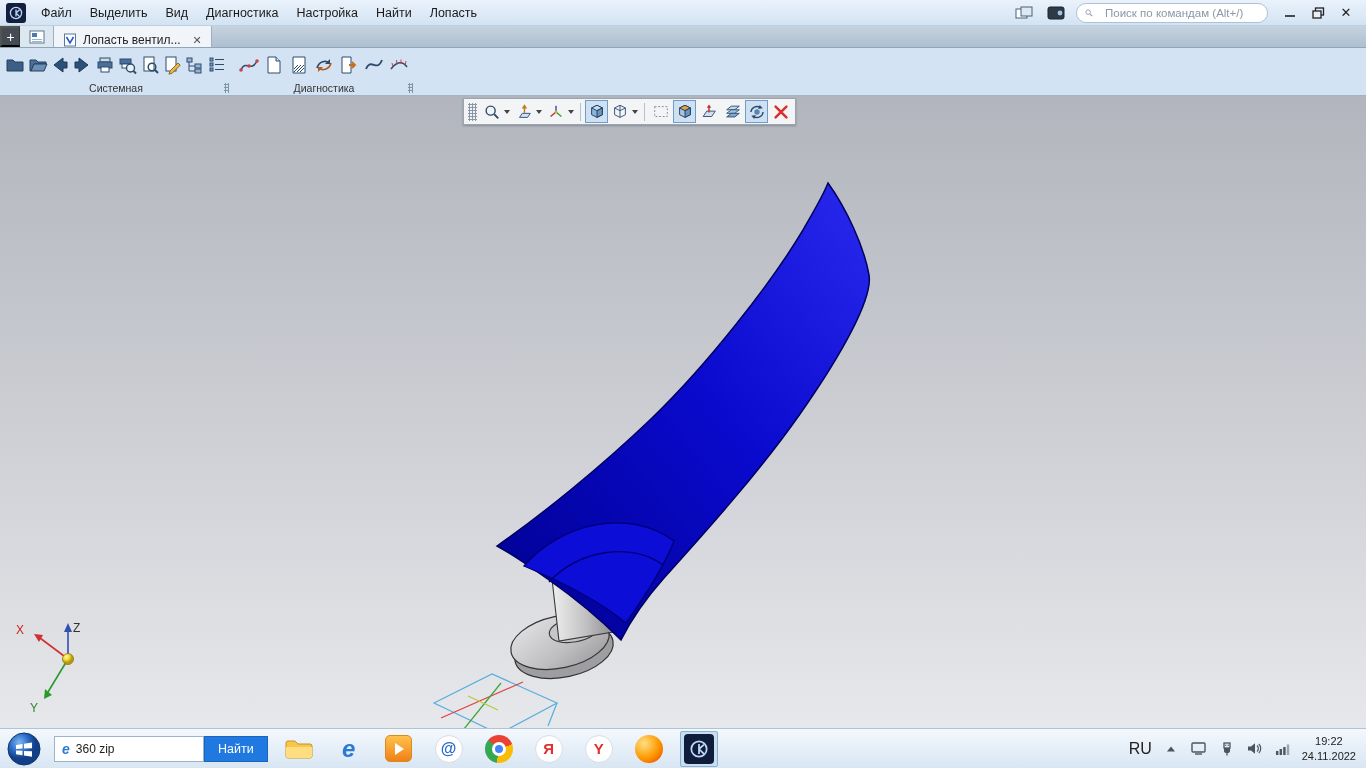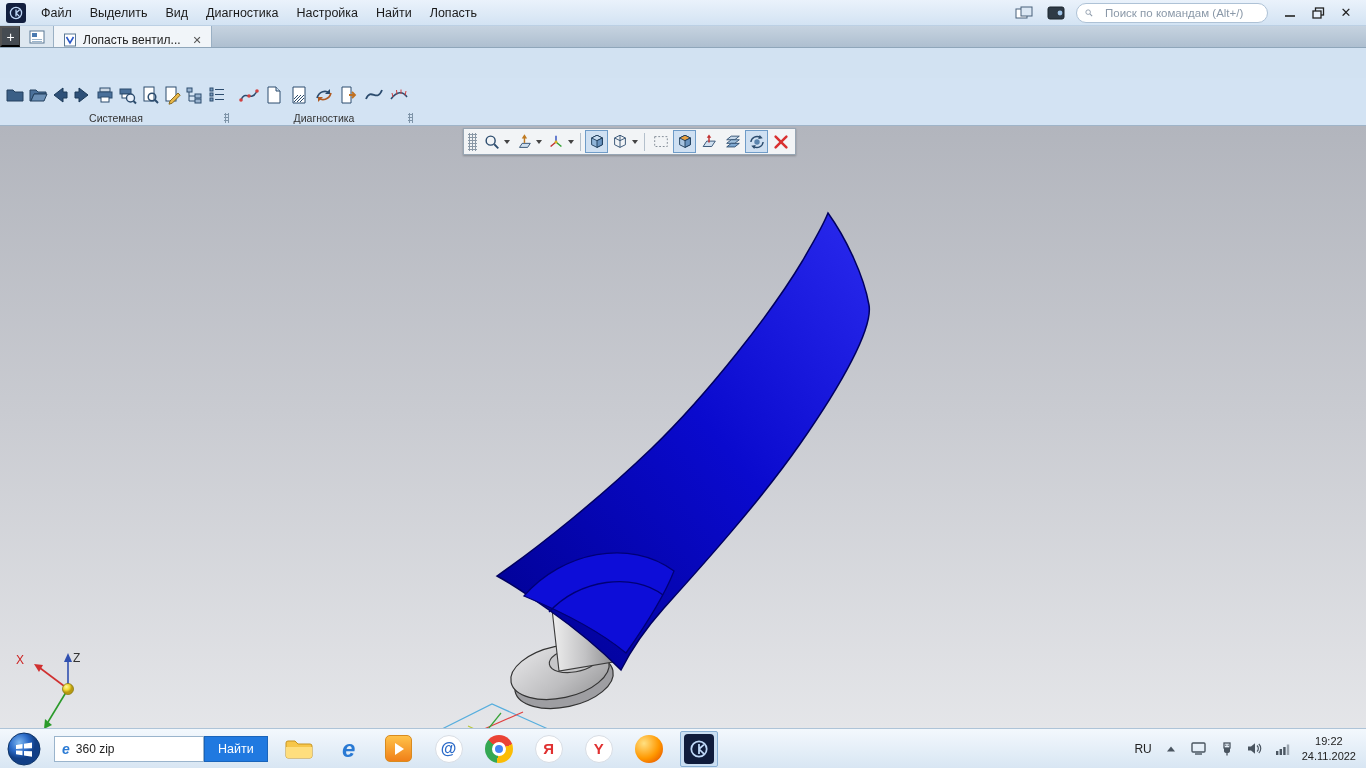--- a/index.html
+++ b/index.html
@@ -20,21 +20,21 @@
   .win-btn { width:28px; height:22px; display:flex; align-items:center; justify-content:center; font-size:13px; color:#222; }
 
   
   .tabbar { height:22px; background:linear-gradient(#c6d3e0,#aebfd0); display:flex; align-items:stretch; border-bottom:1px solid #8fa6ba; }
   .newtab { width:20px; background:#454b52; color:#fff; font-size:14px; display:flex; align-items:center; justify-content:center; border-right:1px solid #333; }
   .tab-home { width:34px; background:#dde7f0; border-right:1px solid #9ab0c4; display:flex; align-items:center; justify-content:center; }
   .tab-active { background:#f1f5f9; display:flex; align-items:flex-end; gap:6px; padding:0 9px; font-size:12px; color:#222; border-right:1px solid #9ab0c4; }
   .tab-close { font-size:11px; color:#555; margin-left:6px; }
 
   
-  .toolbar-wrap { background:#d3e3f3; border-bottom:1px solid #9fb4c8;margin-top:30px; }
+  .toolbar-wrap { background:#d3e3f3; border-bottom:1px solid #9fb4c8; }
   .toolbar-row { height:33px; display:flex; align-items:center; }
   .tgroup { display:flex; align-items:center; height:100%; padding:0 4px; }
   .tgroup1 { width:232px; } .tgroup2 { width:184px; }
   .tbtn { width:26px; height:26px; display:flex; align-items:center; justify-content:center; border-radius:2px; background:transparent; border:none; }
   .labels-row { height:14px; display:flex; font-size:10.5px; color:#333; }
   .glabel { display:flex; align-items:center; justify-content:center; position:relative; }
   .glabel1 { width:232px; } .glabel2 { width:184px; }
   .ghandle { position:absolute; right:3px; top:2px; width:5px; height:10px;
              background-image:radial-gradient(#7e94a8 1px, transparent 1.1px); background-size:3px 3px; }
 
@@ -66,21 +66,21 @@
   .chrome-ic { position:relative; width:28px; height:28px; border-radius:50%; border:none;
                background:conic-gradient(from -50deg, #ea4335 0 33.3%, #fbbc05 0 66.6%, #34a853 0 100%); }
   .chrome-ic::after { content:""; position:absolute; inset:7px; background:#4285f4; border:3px solid #fff; border-radius:50%; }
   .ff-ic { width:28px; height:28px; border-radius:50%; border:none;
            background:radial-gradient(circle at 32% 30%, #ffe082, #ff9800 55%, #e65100 92%); }
   .player-ic { width:27px; height:27px; border-radius:5px; background:linear-gradient(#ffc24a,#f08018); display:flex; align-items:center; justify-content:center; border:1px solid #d8categoria0; border:1px solid #d88b20; }
   .play-tri { width:0; height:0; border-top:6px solid transparent; border-bottom:6px solid transparent; border-left:9px solid #fff; margin-left:2px; }
   .kompas-tile { width:30px; height:30px; border-radius:4px; background:#101c3c; display:flex; align-items:center; justify-content:center; }
 
   .tray { margin-left:auto; display:flex; align-items:center; gap:10px; padding-right:4px; }
-  .tray-lang { font-size:12px; color:#222; }
+  .tray-lang { font-size:16px; color:#222; }
   .tray-ic { display:flex; align-items:center; justify-content:center; width:18px; height:18px; background:transparent; border:none; }
   .clock { font-size:11px; color:#222; line-height:1.3; white-space:nowrap; }
 </style>
 </head>
 <body>
 
 <div class="screen">
 
   <header class="menubar">
     <span class="app-logo">

